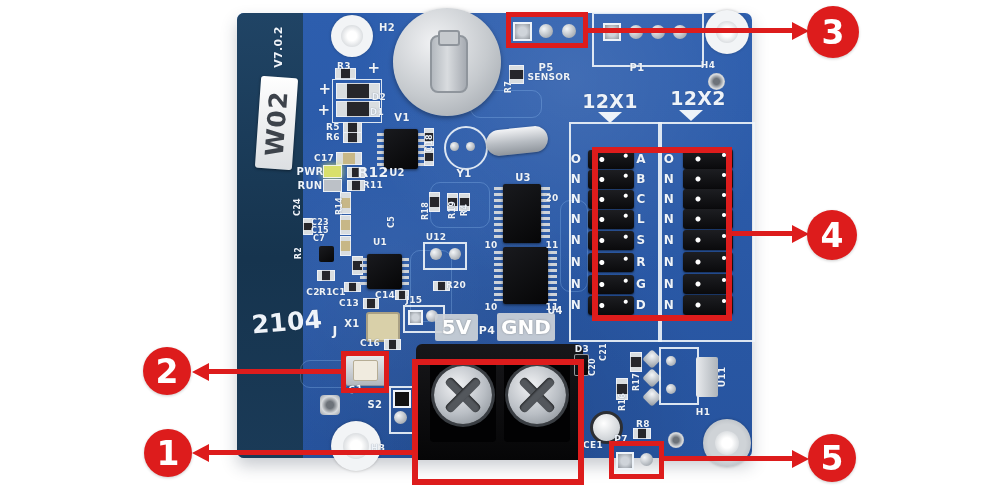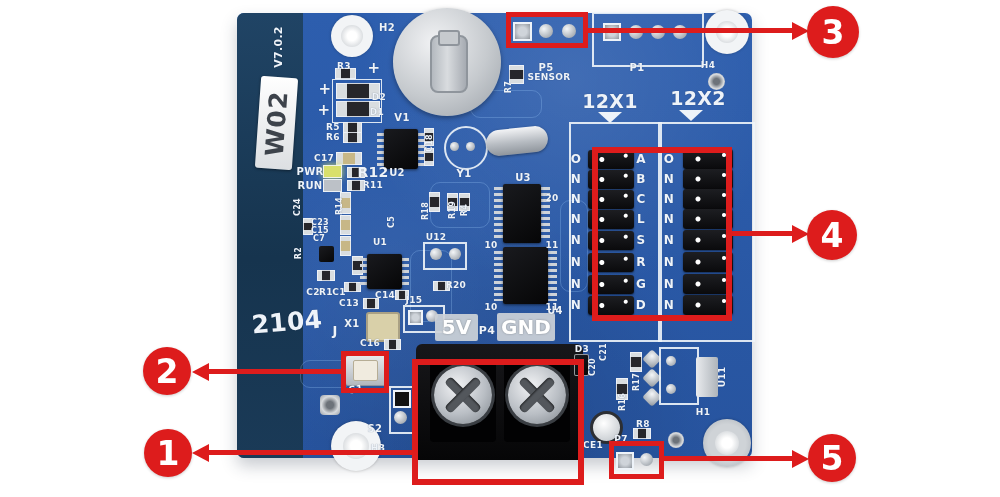--- a/index.html
+++ b/index.html
@@ -315,21 +315,21 @@
       <span class="ss" style="left: 326px; top: 292px; font-size: 9px;">R1</span>
       <span class="ss" style="left: 339px; top: 292px; font-size: 9px;">C1</span>
       <span class="ss" style="left: 349px; top: 303px; font-size: 9px;">C13</span>
       <span class="ss" style="left: 385px; top: 295px; font-size: 9px;">C14</span>
       <span class="ss" style="left: 414px; top: 300px; font-size: 9px;">J15</span>
       <span class="ss" style="left: 287px; top: 322px; font-size: 25px; transform: translate(-50%, -50%) rotate(-5deg);">2104</span>
       <span class="ss" style="left: 335px; top: 330px; font-size: 13px;">J</span>
       <span class="ss" style="left: 352px; top: 323px; font-size: 10px;">X1</span>
       <span class="ss" style="left: 370px; top: 343px; font-size: 9px;">C16</span>
       <span class="ss" style="left: 356px; top: 389px; font-size: 10px; transform: translate(-50%, -50%) rotate(-8deg);">S1</span>
-      <span class="ss" style="left: 375px; top: 428px; font-size: 10px;">S2</span>
+      <span class="ss" style="left: 375px; top: 404px; font-size: 10px;">S2</span>
       <span class="ss" style="left: 378px; top: 448px; font-size: 9px;">H3</span>
       <span class="ss" style="left: 582px; top: 349px; font-size: 9px;">D3</span>
       <span class="ss" style="left: 603px; top: 352px; font-size: 8px; transform: translate(-50%, -50%) rotate(-90deg);">C21</span>
       <span class="ss" style="left: 592px; top: 367px; font-size: 8px; transform: translate(-50%, -50%) rotate(-90deg);">C20</span>
       <span class="ss" style="left: 636px; top: 382px; font-size: 8px; transform: translate(-50%, -50%) rotate(-90deg);">R17</span>
       <span class="ss" style="left: 622px; top: 402px; font-size: 8px; transform: translate(-50%, -50%) rotate(-90deg);">R16</span>
       <span class="ss" style="left: 593px; top: 445px; font-size: 9px;">CE1</span>
       <span class="ss" style="left: 643px; top: 424px; font-size: 9px;">R8</span>
       <span class="ss" style="left: 621px; top: 439px; font-size: 9px;">P7</span>
       <span class="ss" style="left: 722px; top: 377px; font-size: 9px; transform: translate(-50%, -50%) rotate(-90deg);">U11</span>

